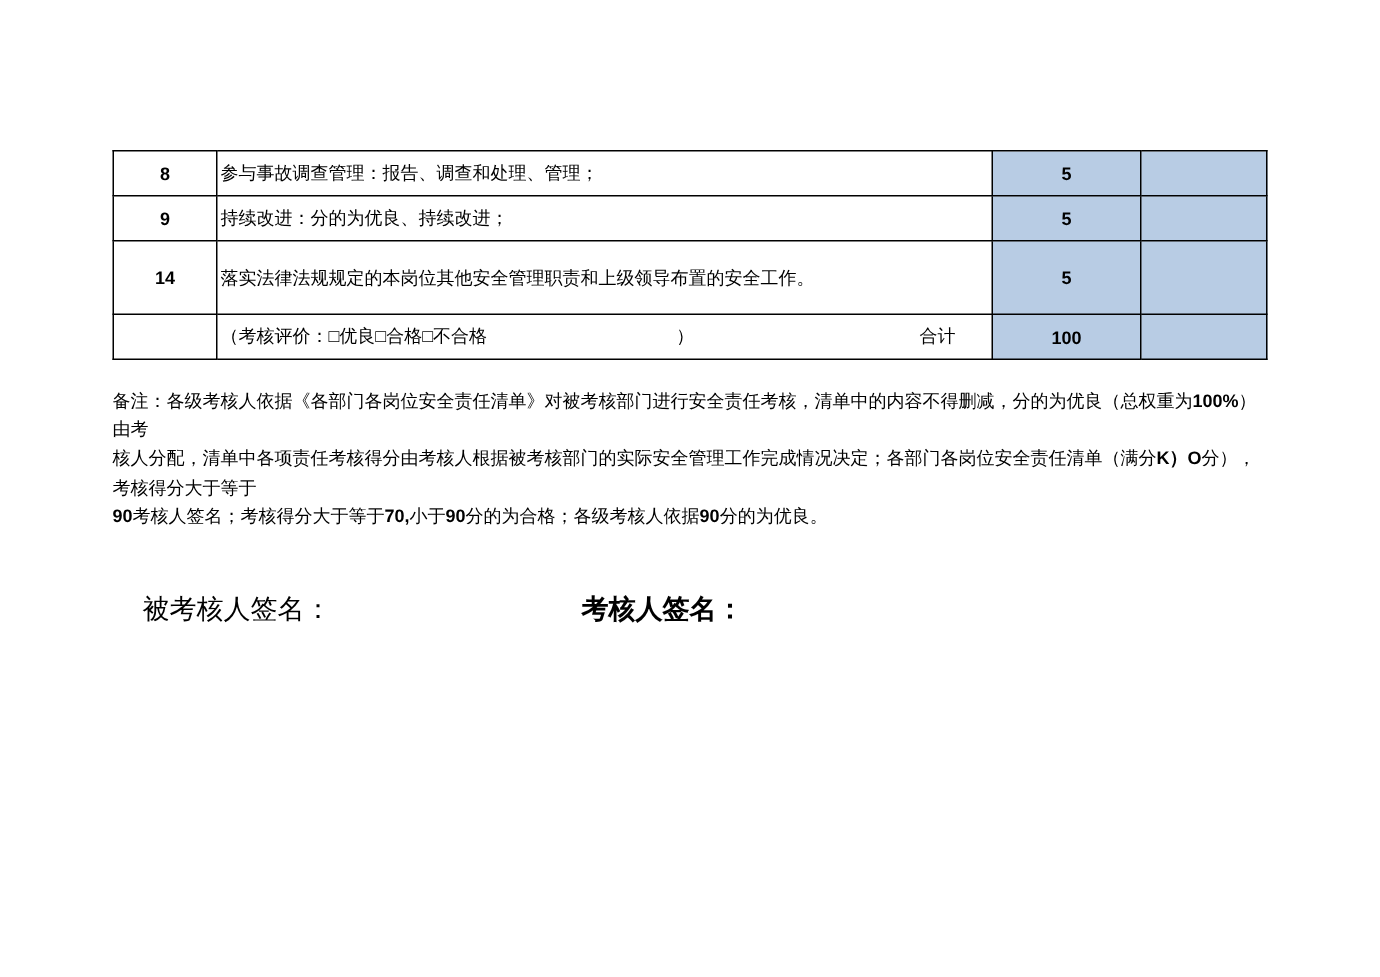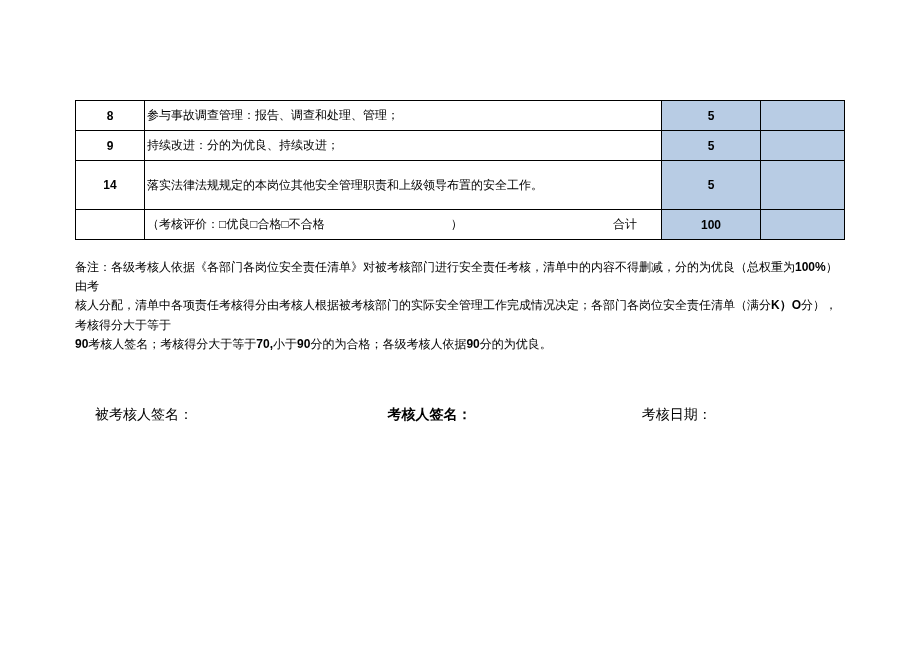--- a/index.html
+++ b/index.html
@@ -64,23 +64,23 @@
   .notes {
     margin-top: 18px;
     font-size: 12px;
     line-height: 1.6;
   }
   .notes .bold {
     font-weight: bold;
     font-family: Arial, sans-serif;
   }
   .sign-row {
-    margin-top: 52px;
+    margin-top: 40px;
     display: flex;
-    font-size: 14px;
+    font-size: 18px;
   }
   .sign-col1 { flex: 0 0 38%; padding-left: 20px; }
   .sign-col2 { flex: 0 0 33%; font-weight: bold; }
   .sign-col3 { flex: 0 0 29%; }
 </style>
 </head>
 <body>
 
 <div class="page">
 
@@ -120,16 +120,15 @@
 
   <div class="notes">
     <span>备注：各级考核人依据《各部门各岗位安全责任清单》对被考核部门进行安全责任考核，清单中的内容不得删减，分的为优良（总权重为</span><span class="bold">100%</span><span>）由考</span><br>
     <span>核人分配，清单中各项责任考核得分由考核人根据被考核部门的实际安全管理工作完成情况决定；各部门各岗位安全责任清单（满分</span><span class="bold">K）O</span><span>分），考核得分大于等于</span><br>
     <span class="bold">90</span><span>考核人签名；考核得分大于等于</span><span class="bold">70,</span><span>小于</span><span class="bold">90</span><span>分的为合格；各级考核人依据</span><span class="bold">90</span><span>分的为优良。</span>
   </div>
 
   <div class="sign-row">
     <div class="sign-col1">被考核人签名：</div>
     <div class="sign-col2">考核人签名：</div>
-    <div class="sign-col3">考核日期：</div>
   </div>
 
 </div>
 
 </body></html>

